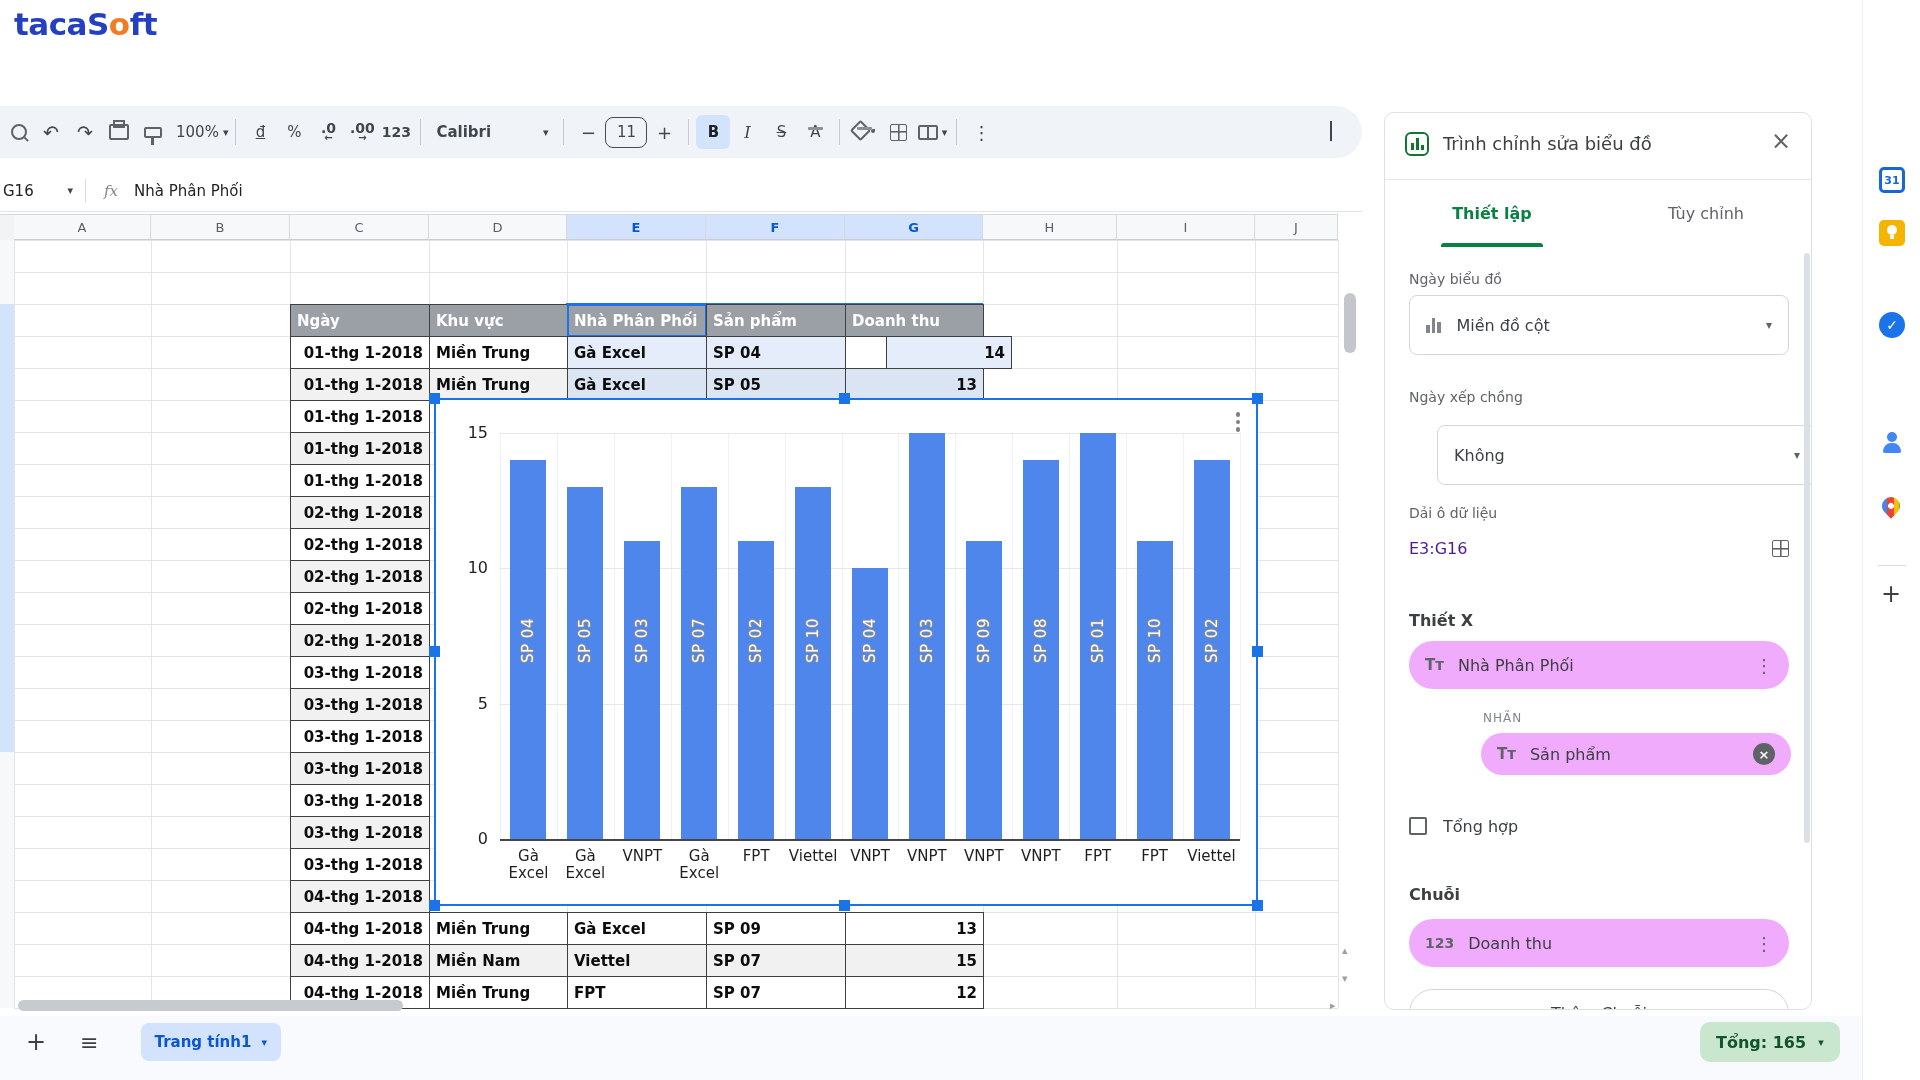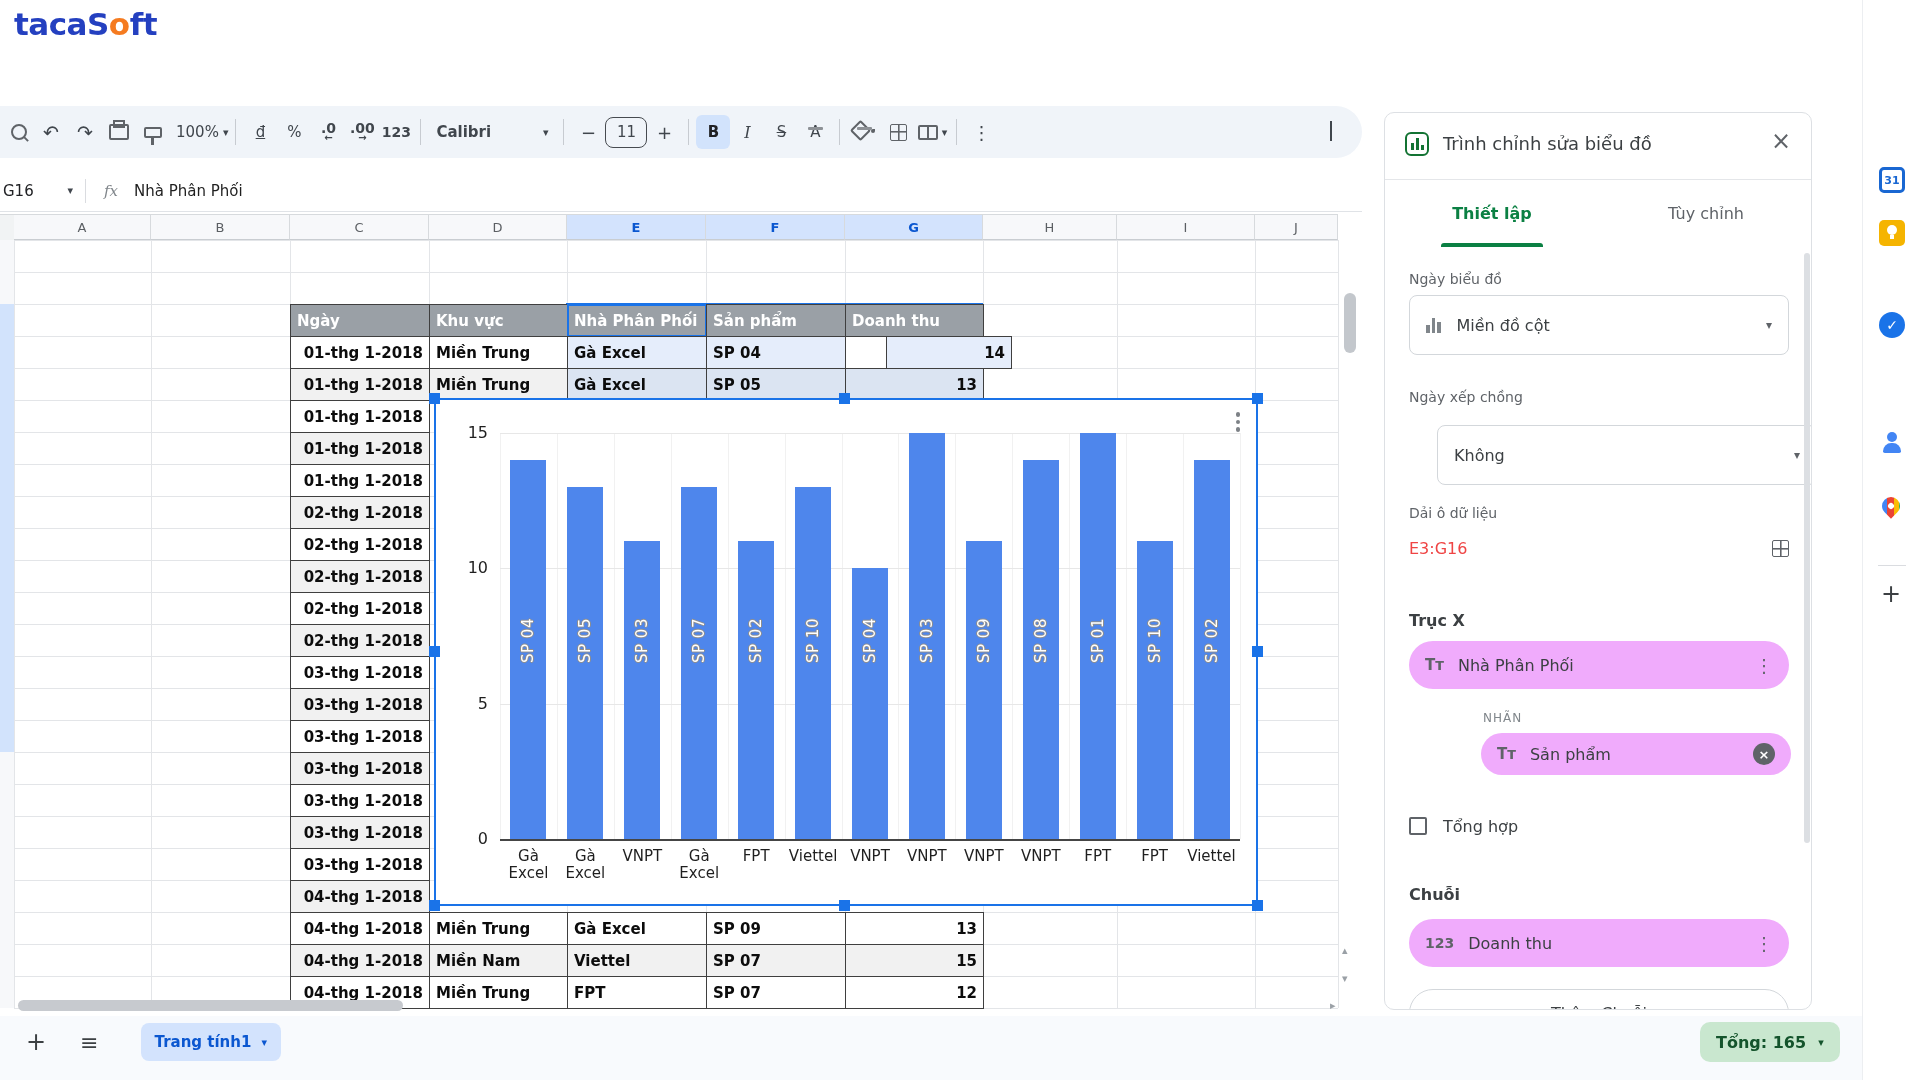--- a/index.html
+++ b/index.html
@@ -120,21 +120,21 @@
   .ptab{position:absolute;top:66px;height:68px;width:214px;display:flex;align-items:center;justify-content:center;font-size:16px;}
   .ptab.on{color:#0b8043;font-weight:700;}
   .ptab.off{color:#5f6368;left:214px;}
   .tabline{position:absolute;left:56px;top:130px;width:102px;height:4px;border-radius:3px 3px 0 0;background:#0b8043;}
   .p-label{position:absolute;left:24px;font-size:14px;color:#5f6368;}
   .p-select{position:absolute;left:24px;width:380px;height:60px;border:1px solid #d3d7db;border-radius:8px;
     display:flex;align-items:center;gap:16px;padding:0 16px;box-sizing:border-box;font-size:16px;color:#3c4043;}
   .p-select .caret{margin-left:auto;color:#5f6368;font-size:12px;}
   .colglyph{display:flex;align-items:flex-end;gap:2px;}
   .colglyph i{width:3.5px;background:#80868b;display:block;}
-  .rangerow{position:absolute;left:24px;width:380px;display:flex;align-items:center;font-size:16px;color:#ef4444;}
+  .rangerow{position:absolute;left:24px;width:380px;display:flex;align-items:center;font-size:16px;color:#4c1d95;}
   .gridicon{margin-left:auto;width:15px;height:15px;border:1.6px solid #5f6368;border-radius:2px;
     background:linear-gradient(#5f6368,#5f6368) center/100% 1.6px no-repeat,linear-gradient(#5f6368,#5f6368) center/1.6px 100% no-repeat;}
   .p-head{position:absolute;left:24px;font-size:16px;font-weight:600;color:#3c4043;}
   .pill{position:absolute;left:24px;width:380px;height:48px;border-radius:24px;background:#f0abfc;
     display:flex;align-items:center;gap:14px;padding:0 16px;box-sizing:border-box;font-size:16px;color:#3c4043;}
   .pill .tt{color:#5f6368;font-weight:700;font-size:15px;}
   .pill .more{margin-left:auto;color:#5f6368;}
   .pill.small{left:96px;width:310px;height:42px;border-radius:21px;}
   .xclose{margin-left:auto;width:22px;height:22px;border-radius:50%;background:#5f6368;color:#fff;font-size:13px;
     display:flex;align-items:center;justify-content:center;font-weight:700;}
@@ -510,21 +510,21 @@
       <span>Không</span>
       <span class="caret">▾</span>
     </div>
 
     <div class="p-label" style="top:392px;">Dải ô dữ liệu</div>
     <div class="rangerow" style="top:426px;">
       <span>E3:G16</span>
       <span class="gridicon"></span>
     </div>
 
-    <div class="p-head" style="top:498px;">Trục X</div>
+    <div class="p-head" style="top:498px;">Thiết X</div>
     <div class="pill" style="top:528px;">
       <span class="tt">Tт</span>
       <span>Nhà Phân Phối</span>
       <span class="more">⋮</span>
     </div>
     <div class="p-label" style="left:98px;top:598px;font-size:12px;letter-spacing:1px;color:#80868b;">NHÃN</div>
     <div class="pill small" style="top:620px;">
       <span class="tt">Tт</span>
       <span>Sản phẩm</span>
       <span class="xclose">×</span>

